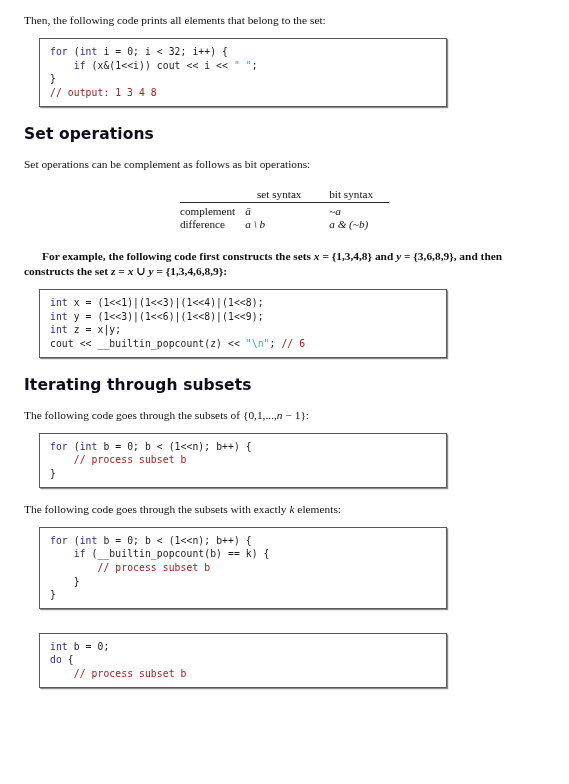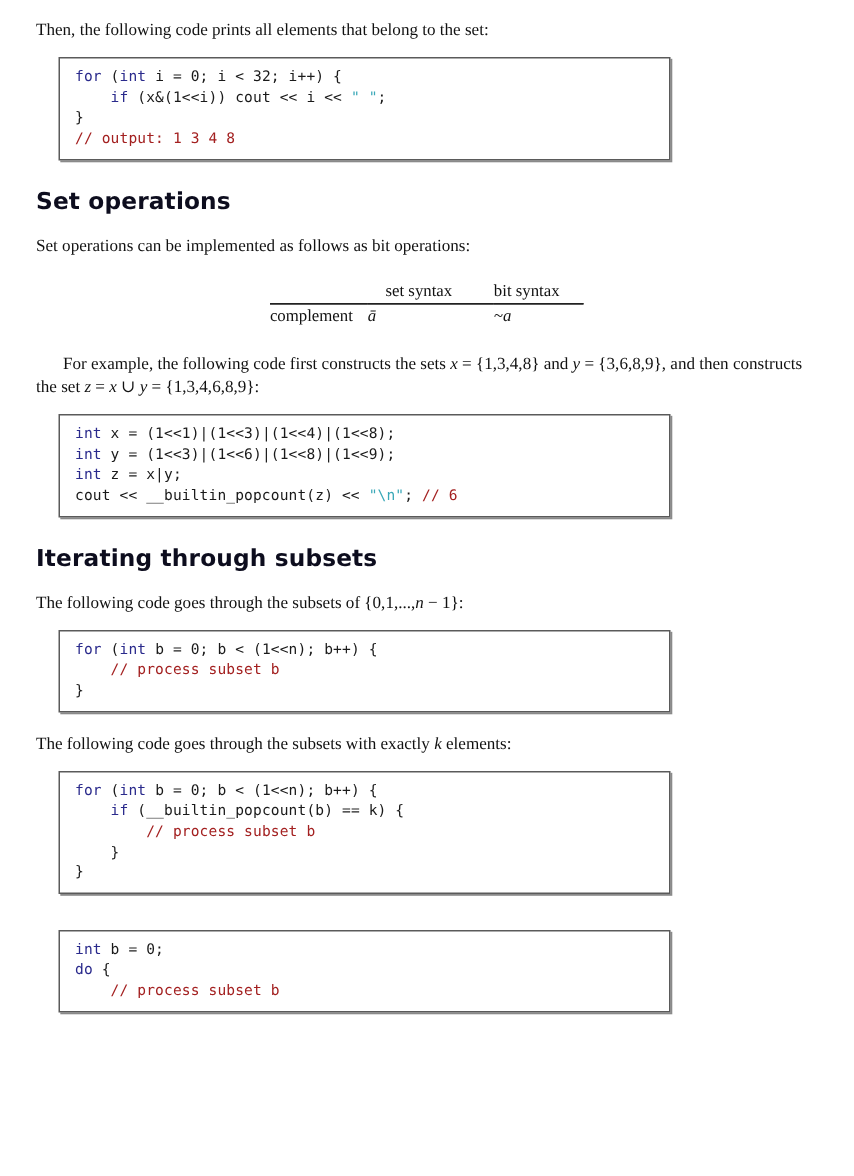--- a/index.html
+++ b/index.html
@@ -25,21 +25,21 @@
   
   .para {
     font-family: "Liberation Serif", "DejaVu Serif", serif;
     font-size: 11.4px;
     line-height: 15.2px;
     color: #111111;
     margin: 0;
     padding: 0 28px 0 24px;
     text-align: left;
   }
-  .para.indent { text-indent: 18px; }
+  .para.indent { text-indent: 18px; font-weight: bold; }
   .math {
     font-family: "Liberation Serif", "DejaVu Serif", serif;
     font-style: italic;
   }
 
   
   .heading {
     font-family: "DejaVu Sans", "Liberation Sans", sans-serif;
     font-size: 15.5px;
     font-weight: bold;
@@ -124,39 +124,44 @@
 <span class="pl">}</span>
 <span class="cm">// output: 1 3 4 8</span></pre>
   </div>
 
   <div class="sp-d"></div>
 
   <h2 class="heading">Set operations</h2>
 
   <div class="sp-e"></div>
 
-  <p class="para">Set operations can be implemented as follows as bit operations:</p>
+  <p class="para">Set operations can be complement as follows as bit operations:</p>
 
   <div class="sp-f"></div>
 
   <div class="tablewrap">
     <table class="optable">
       <thead>
         <tr class="rule-row">
           <th class="c-name"></th>
           <th class="c-set">set syntax</th>
           <th>bit syntax</th>
         </tr>
       </thead>
       <tbody>
         <tr>
           <td class="c-name">complement</td>
           <td class="c-set math">ā</td>
           <td class="math">~a</td>
         </tr>
+        <tr>
+          <td class="c-name">difference</td>
+          <td class="c-set math">a \ b</td>
+          <td class="math">a &amp; (~b)</td>
+        </tr>
       </tbody>
     </table>
   </div>
 
   <div class="sp-d"></div>
 
   <p class="para indent"><span>For example, the following code first constructs the sets </span><span class="math">x</span><span> = {1,3,4,8} and </span><span class="math">y</span><span> = {3,6,8,9}, and then constructs the set </span><span class="math">z</span><span> = </span><span class="math">x</span><span> ∪ </span><span class="math">y</span><span> = {1,3,4,6,8,9}:</span></p>
 
   <div class="sp-b"></div>
 

